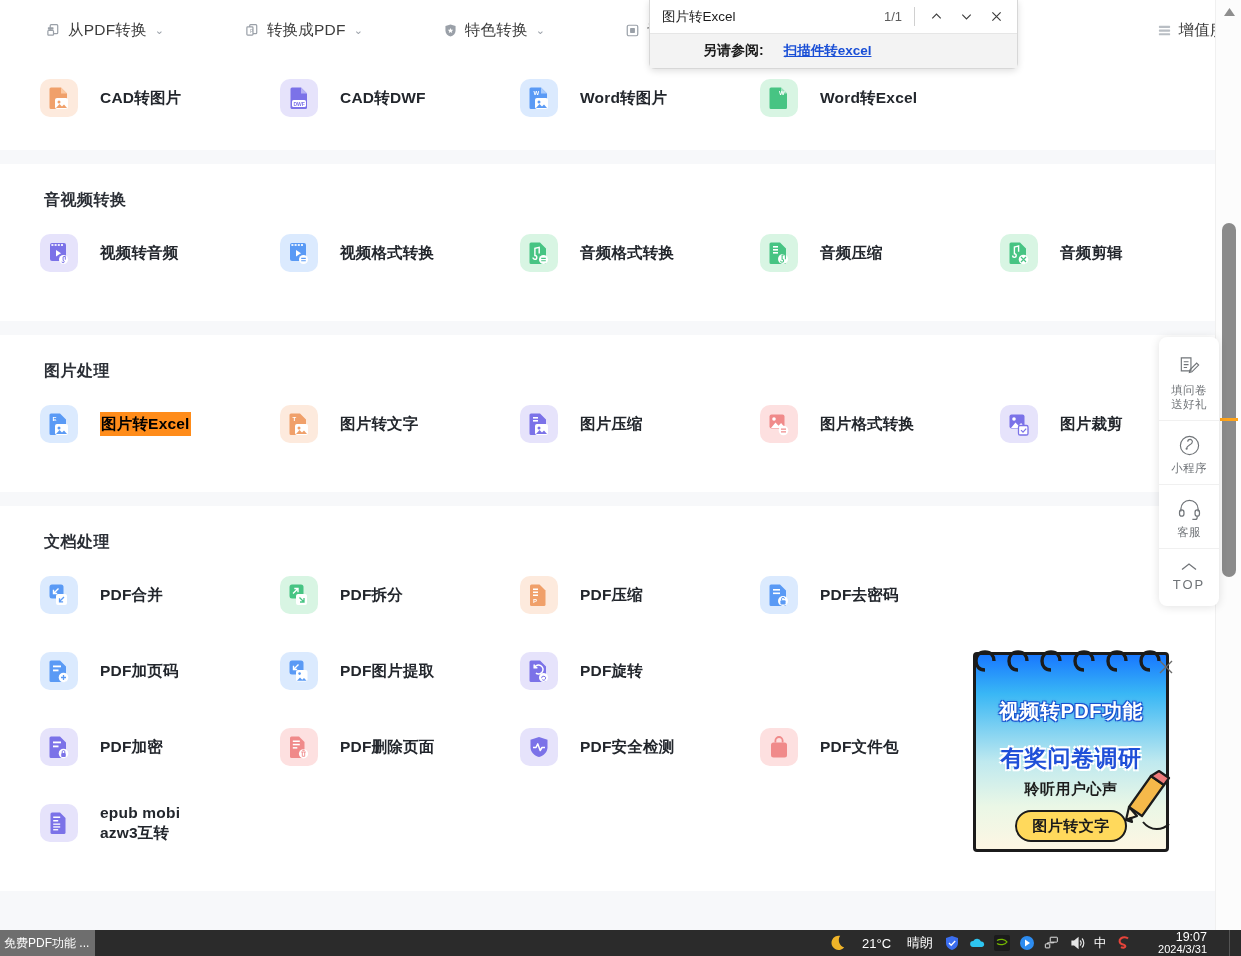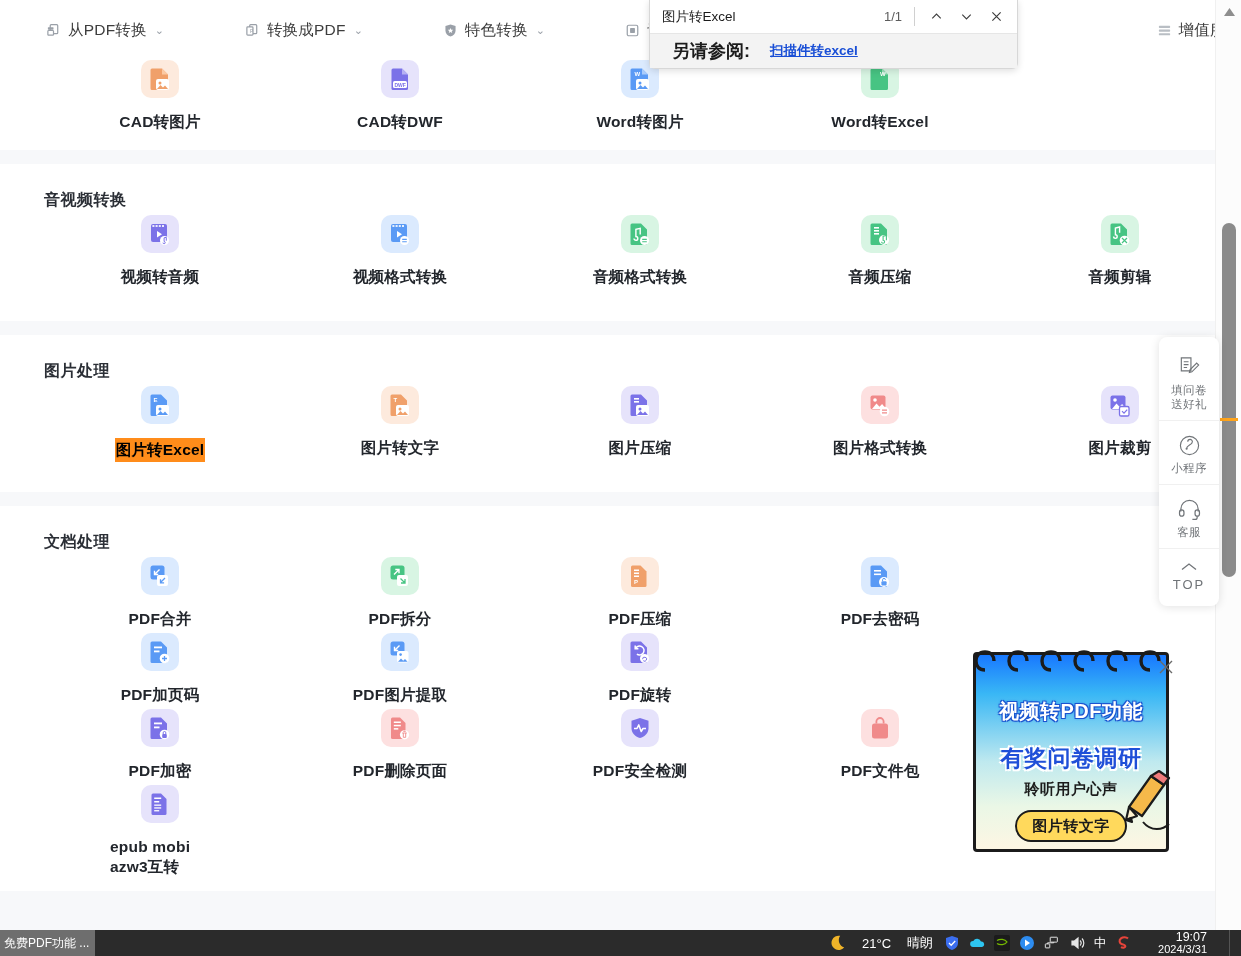--- a/index.html
+++ b/index.html
@@ -46,22 +46,22 @@
   .sec-title {
     font-size: 16px; font-weight: 700; color: #2b2f36;
     padding: 26px 0 4px 44px; letter-spacing: .5px;
   }
   .grid {
     display: grid;
     grid-template-columns: repeat(5, 240px);
     padding: 0 0 30px 40px;
   }
   .tool {
-    display: flex; align-items: center; gap: 14px;
-    height: 76px; cursor: pointer; flex-direction: column;
+    display: flex; align-items: center; gap: 22px;
+    height: 76px; cursor: pointer;
   }
   .tool-ico {
     width: 38px; height: 38px; flex: 0 0 38px;
     border-radius: 10px; position: relative;
     display: flex; align-items: center; justify-content: center;
   }
   .tool-ico svg { display: block; }
   .tool-label {
     font-size: 15.5px; font-weight: 700; color: #22262c;
     line-height: 1.28; letter-spacing: .2px;
@@ -91,21 +91,21 @@
   .find-btn {
     width: 30px; height: 26px; display: flex; align-items: center; justify-content: center;
     color: #3d3d3d; cursor: pointer; border-radius: 3px;
   }
   .find-btn svg { display: block; }
   .find-row2 {
     height: 35px; display: flex; align-items: center; gap: 20px;
     padding: 0 12px 0 22px; background: #f3f3f3;
     border-top: 1px solid #e6e6e6;
   }
-  .find-seealso { color: #1b1b1b; font-weight: 700; font-size: 18px; }
+  .find-seealso { color: #1b1b1b; font-weight: 700; font-size: 14px; margin-left: 31px; }
   .find-link {
     color: #1a4fd6; text-decoration: underline; font-size: 13.5px;
     cursor: pointer; font-weight: 700;
   }
 
   
   .dock {
     position: absolute; right: 22px; top: 337px; width: 60px;
     background: #ffffff; border-radius: 8px;
     box-shadow: 0 1px 10px rgba(0,0,0,.12);

